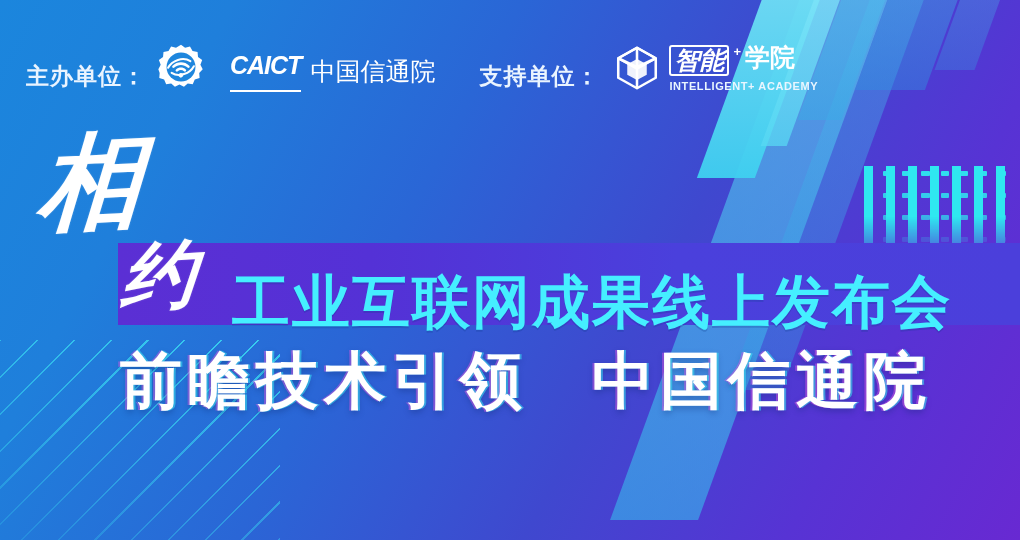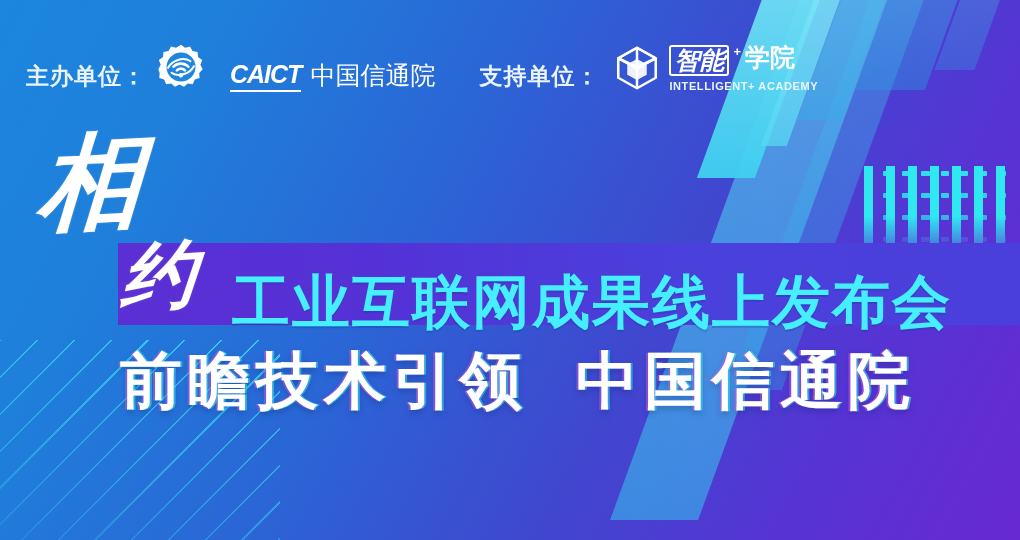--- a/index.html
+++ b/index.html
@@ -99,21 +99,21 @@
     white-space:nowrap;
   }
   .aii-en {
     color:#ffffff; font-size:13.5px; font-weight:700; letter-spacing:-.1px;
     margin-top:3px; white-space:nowrap;
   }
 
   .caict { margin-left:24px; display:flex; align-items:center; }
   .caict-mark {
     color:#fff; font-size:25px; font-weight:800; font-style:italic;
-    letter-spacing:-1px; border-bottom:2.5px solid #fff; padding-bottom:1px;
+    letter-spacing:-1px; border-bottom:2.5px solid #fff; padding-bottom:10px;
   }
   .caict-cn { color:#fff; font-size:25px; font-weight:500; margin-left:9px; white-space:nowrap; }
 
   .spon-label2 { margin-left:44px; }
 
   .cube-logo { width:48px; height:48px; margin-left:14px; flex:0 0 auto; }
   .iacad { margin-left:8px; line-height:1; }
   .iacad-cn {
     display:flex; align-items:flex-start; gap:4px;
     color:#fff; font-size:25px; font-weight:800; white-space:nowrap;
@@ -153,21 +153,21 @@
   }
   .title-text {
     position:absolute; left:232px; top:268px; z-index:5;
     color:#45efff; font-size:58px; font-weight:800; letter-spacing:2px;
     line-height:1.18; white-space:nowrap;
     text-shadow:0 2px 0 rgba(10,60,140,.25);
   }
 
   .tagline {
     position:absolute; left:120px; top:350px; z-index:5;
-    display:flex; align-items:center; gap:48px;
+    display:flex; align-items:center; gap:64px;
     white-space:nowrap;
   }
   .tagline span {
     font-size:62px; font-weight:800; letter-spacing:6px; line-height:1;
     color:#ffffff;
     text-shadow:
        2px 0 0 rgba(60,230,245,.55),
       -2px 0 0 rgba(226,90,230,.45),
        0 3px 6px rgba(12,40,110,.35);
   }

